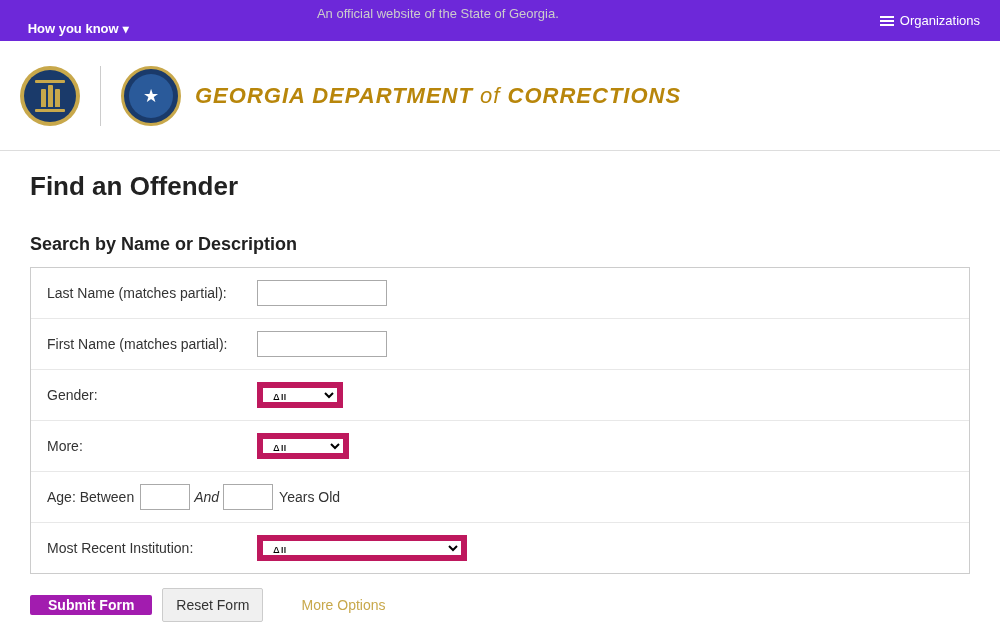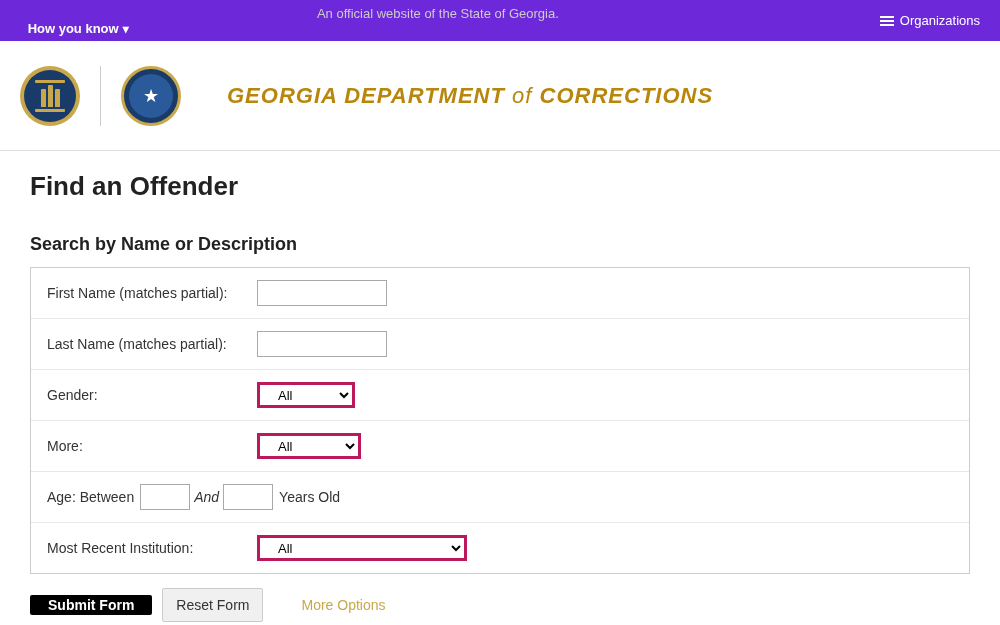--- a/index.html
+++ b/index.html
@@ -145,21 +145,20 @@
       background: #ccc;
       margin: 0 6px;
     }
     .dept-title {
       color: #b8860b;
       font-size: 22px;
       font-weight: bold;
       letter-spacing: 1px;
       font-style: italic;
       text-decoration: none;
-      margin-left: 32px;
     }
     .dept-title span.of-italic {
       font-style: italic;
       font-weight: normal;
     }
 
     
     .main-content {
       padding: 20px 30px;
     }
@@ -197,22 +196,22 @@
       font-size: 14px;
     }
     .form-input {
       border: 1px solid #aaa;
       padding: 4px 6px;
       font-size: 13px;
       height: 26px;
       width: 130px;
     }
     .form-select {
-      border: 3px solid #be185d;
-      padding: 2px 14px;
+      border: 6px solid #be185d;
+      padding: 2px 5px;
       font-size: 13px;
       height: 26px;
       background: #fff;
     }
     .age-row {
       display: flex;
       align-items: center;
     }
     .age-input {
       width: 50px;
@@ -223,21 +222,21 @@
     }
 
     
     .buttons-row {
       display: flex;
       align-items: center;
       gap: 10px;
       margin-bottom: 14px;
     }
     .btn-submit {
-      background: #000000;
+      background: #a21caf;
       color: #fff;
       border: none;
       padding: 2px 18px;
       font-size: 14px;
       font-weight: bold;
       cursor: pointer;
       border-radius: 2px;
     }
     .btn-reset {
       background: #f0f0f0;
@@ -320,26 +319,26 @@
 </div>
 
 <div class="main-content">
   <h1 class="page-title">Find an Offender</h1>
 
   <h2 class="section-title">Search by Name or Description</h2>
 
   <div class="search-form-container">
 
     <div class="form-row">
+      <label class="form-label">Last Name (matches partial):</label>
+      <input type="text" class="form-input" style="">
+    </div>
+
+    <div class="form-row">
       <label class="form-label">First Name (matches partial):</label>
-      <input type="text" class="form-input" style="">
-    </div>
-
-    <div class="form-row">
-      <label class="form-label">Last Name (matches partial):</label>
       <input type="text" class="form-input" style="">
     </div>
 
     <div class="form-row">
       <label class="form-label">Gender:</label>
       <select class="form-select">
         <option>All</option>
         <option>Male</option>
         <option>Female</option>
       </select>

